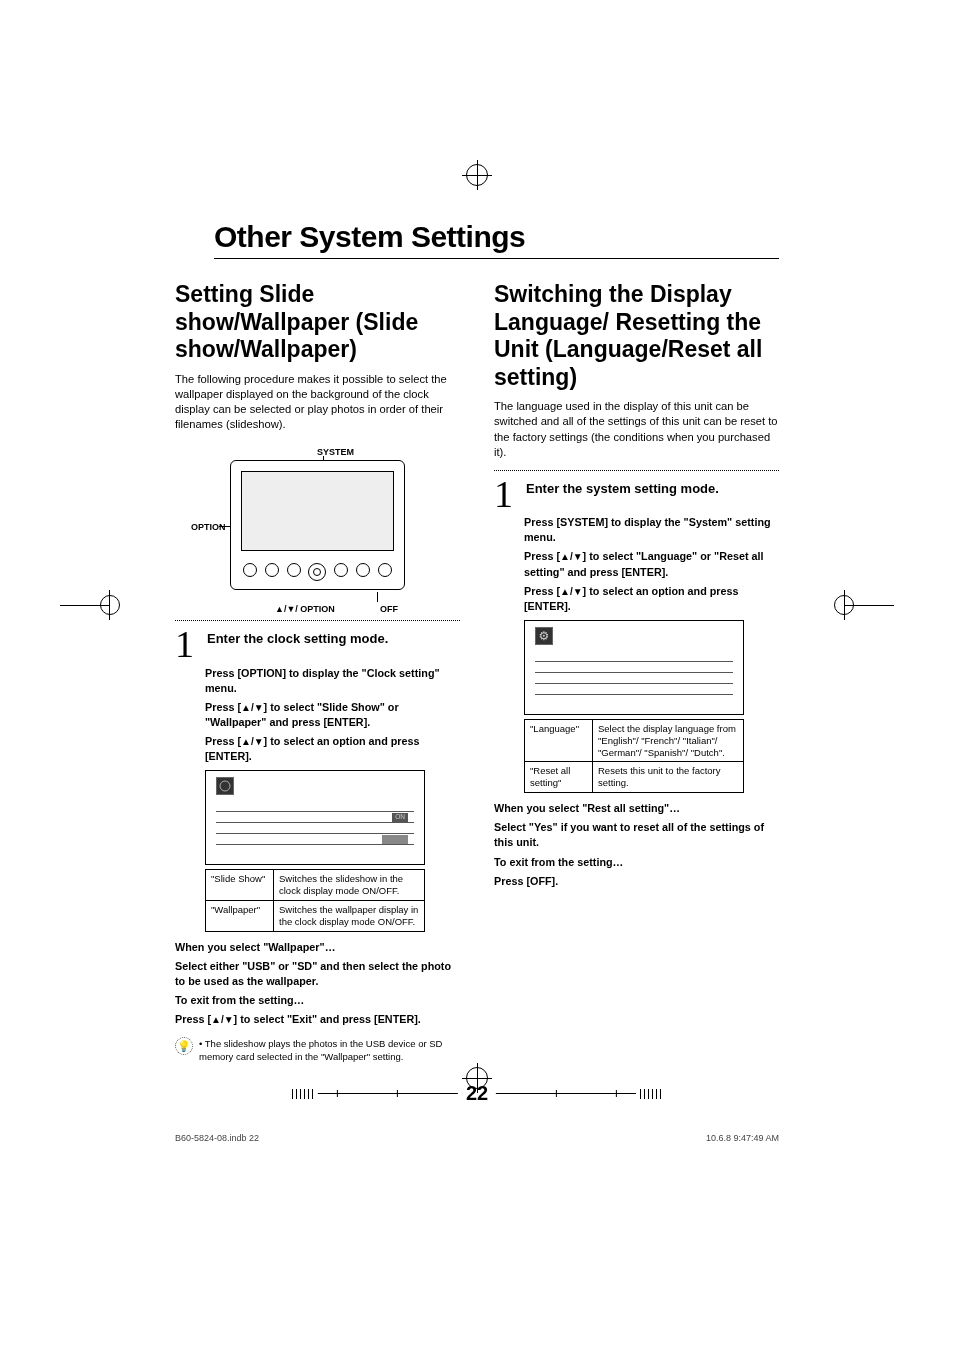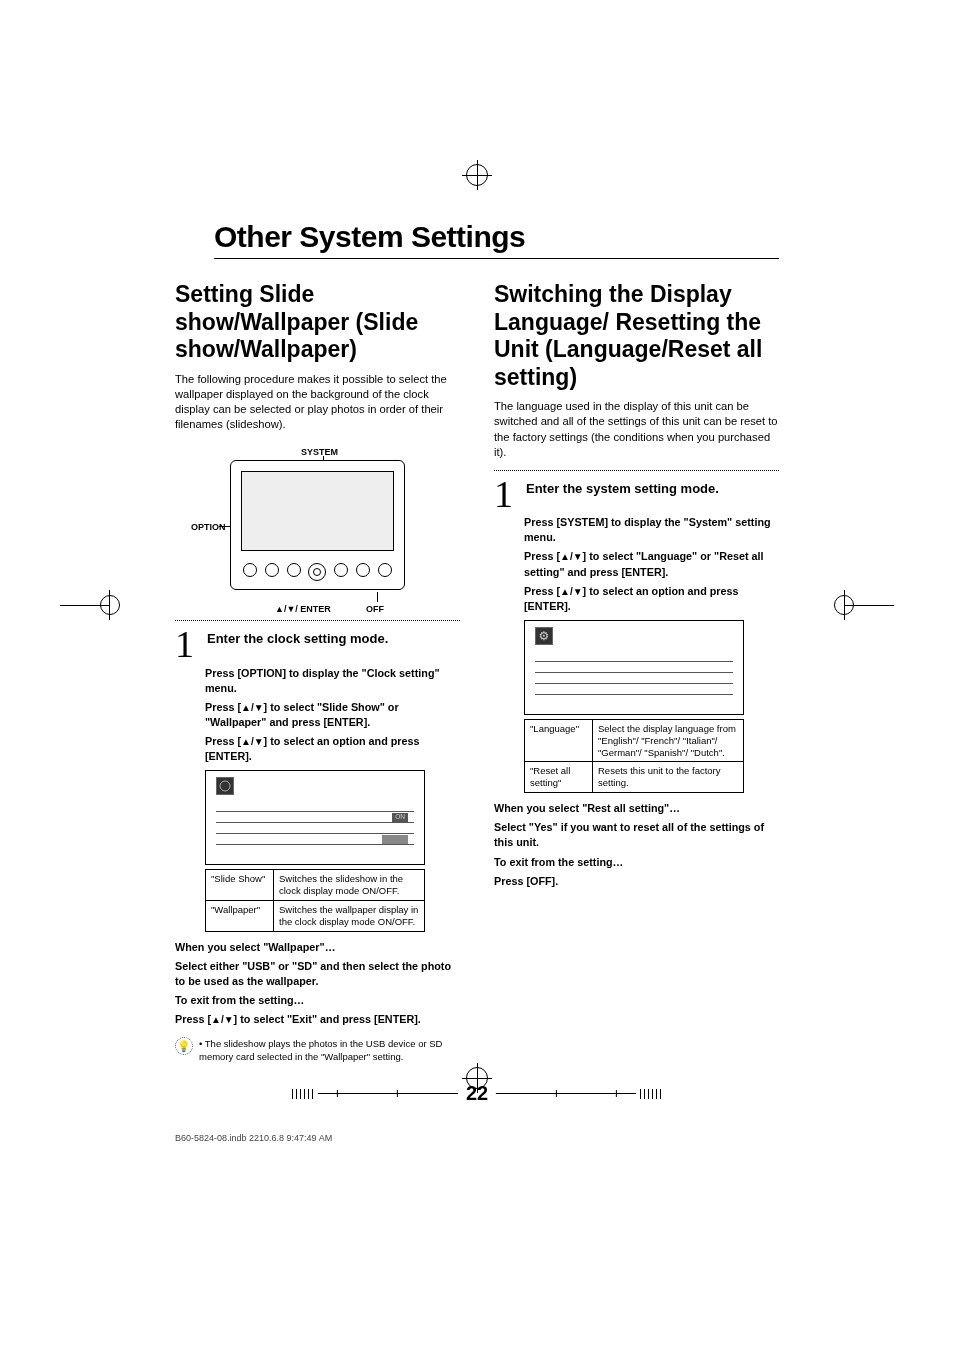--- a/index.html
+++ b/index.html
@@ -149,26 +149,26 @@
     transform:translate(-50%,-50%);
   }
   .callout-label {
     position:absolute;
     font-size:9px; font-weight:700;
     font-stretch: condensed;
   }
   .callout-line {
     position:absolute; background:#000;
   }
-  .lbl-system { top:5px; left:126px; }
+  .lbl-system { top:5px; left:142px; }
   .ln-system { width:1px; height:12px; top:14px; left:148px; }
   .lbl-option { top:80px; left:16px; }
   .ln-option { height:1px; width:12px; top:84px; left:44px; }
   .lbl-updown { bottom:-2px; left:100px; }
-  .lbl-off { bottom:-2px; left:191px; }
+  .lbl-off { bottom:-2px; left:205px; }
   .ln-off { width:1px; height:10px; bottom:10px; left:202px; }
 
   .menu-panel {
     border:1px solid #000;
     padding:6px 10px 8px 10px;
     margin: 6px 0 2px 30px;
     width: 220px;
   }
   .menu-icon-row {
     margin-bottom:2px;
@@ -255,21 +255,21 @@
   .pn-bar.left::before { right:60px; } .pn-bar.left::after { right:120px; }
   .pn-bar.right::before { left:60px; } .pn-bar.right::after { left:120px; }
   .pn-stripes {
     width: 22px; height:10px; margin:0 4px;
     background: repeating-linear-gradient(90deg,#000 0 1px, transparent 1px 4px);
   }
   .footer {
     position:absolute;
     bottom: 40px;
     left: 175px; right: 175px;
-    display:flex; 
+    display:flex; justify-content:space-between;
     font-size:9px; color:#444;
   }
 </style>
 </head>
 <body>
 
 <div class="crop-top">
     <div class="crop-circle"></div>
   </div>
 <div class="crop-bottom">
@@ -301,21 +301,21 @@
           <div class="device-knobs">
             <span class="knob"></span>
               <span class="knob"></span>
               <span class="knob"></span>
             <span class="knob center"></span>
             <span class="knob"></span>
               <span class="knob"></span>
               <span class="knob"></span>
           </div>
         </div>
-        <span class="callout-label lbl-updown">▲/▼/ ENTER</span>
+        <span class="callout-label lbl-updown">▲/▼/ OPTION</span>
         <span class="callout-label lbl-off">OFF</span>
         <span class="callout-line ln-off"></span>
       </div>
 
       <hr class="dotted-rule">
 
       <div class="step">
         <div class="step-num">1</div>
         <div class="step-title">Enter the clock setting mode.</div>
       </div>

